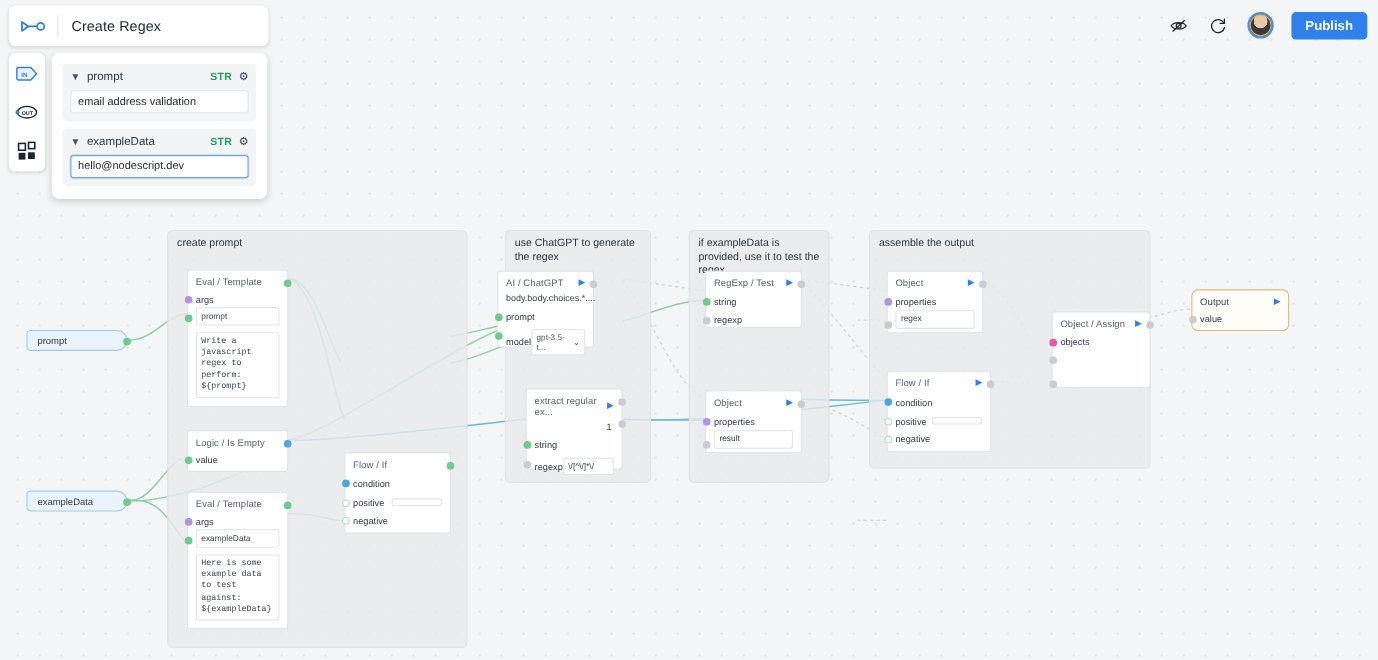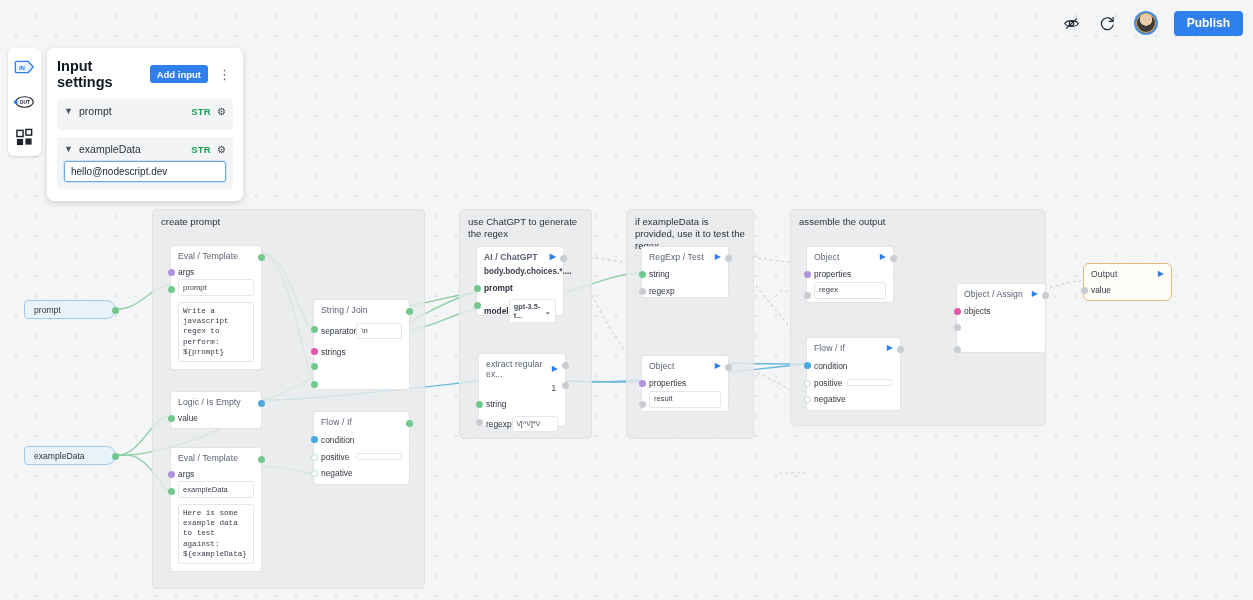--- a/index.html
+++ b/index.html
@@ -223,37 +223,20 @@
     </div>
     <span class="port green l" style="top:40px;"></span>
     <div class="pad">
       <div class="txtbox">prompt</div>
     </div>
     <div class="pad">
       <div class="txtbox tall">Write a javascript regex to perform: ${prompt}</div>
     </div>
   </div>
 
-  <div class="node" style="left:313px;top:299px;width:97px;height:91px;">
-    <div class="node-head">
-      <span class="node-title">String / Join</span>
-    </div>
-    <span class="port green r" style="top:8px;"></span>
-    <div class="row" style="padding-top:5px;">
-      <span class="port green l" style="top:8px;"></span>
-      <span class="row-label">separator</span>
-      <span class="txtbox sm">\n</span>
-    </div>
-    <div class="row" style="padding-top:5px;">
-      <span class="port pink l" style="top:6px;"></span>
-      <span class="row-label">strings</span>
-    </div>
-    <span class="port green l" style="top:63px;"></span>
-    <span class="port green l" style="top:81px;"></span>
-  </div>
 
   <div class="node" style="left:170px;top:391px;width:92px;height:38px;">
     <div class="node-head">
       <span class="node-title">Logic / Is Empty</span>
     </div>
     <span class="port blue r" style="top:8px;"></span>
     <div class="row">
       <span class="port green l" style="top:5px;"></span>
       <span class="row-label">value</span>
     </div>
@@ -290,21 +273,21 @@
       <span class="port hollow l" style="top:6px;"></span>
       <span class="row-label">positive</span>
       <span class="txtbox mini"></span>
     </div>
     <div class="row" style="padding-top:4px;">
       <span class="port hollow l" style="top:6px;"></span>
       <span class="row-label">negative</span>
     </div>
   </div>
 
-  <div class="node" style="left:476px;top:246px;width:88px;height:70px;font-weight:bold;">
+  <div class="node" style="left:452px;top:246px;width:88px;height:70px;">
     <div class="node-head">
       <span class="node-title">AI / ChatGPT</span>
       <span class="play">▶</span>
     </div>
     <span class="port grey r" style="top:8px;"></span>
     <div class="nodeline">body.body.choices.*....</div>
     <div class="row">
       <span class="port green l" style="top:5px;"></span>
       <span class="row-label">prompt</span>
     </div>
@@ -424,20 +407,31 @@
     <div class="node-head">
       <span class="node-title">Output</span>
       <span class="play">▶</span>
     </div>
     <div class="row">
       <span class="port grey l" style="top:5px;"></span>
       <span class="row-label">value</span>
     </div>
   </div>
 
+  <div class="topbar">
+    <div class="logo-wrap">
+      <svg width="24" height="12" viewBox="0 0 24 12">
+        <path d="M2 2 L8 6 L2 10 Z" fill="none" stroke="#2f80ed" stroke-width="1.6" stroke-linejoin="round"></path>
+        <line x1="8" y1="6" x2="16" y2="6" stroke="#2f80ed" stroke-width="1.6"></line>
+        <circle cx="19" cy="6" r="3.2" fill="none" stroke="#2f80ed" stroke-width="1.6"></circle>
+      </svg>
+    </div>
+    <div class="topbar-sep"></div>
+    <div class="doc-title">Create Regex</div>
+  </div>
 
   <div class="topright">
     <span class="ticon">
       <svg width="17" height="17" viewBox="0 0 20 20">
         <path d="M2 10 C5 5.5 15 5.5 18 10 C15 14.5 5 14.5 2 10 Z" fill="none" stroke="#1d2430" stroke-width="1.3"></path>
         <circle cx="10" cy="10" r="2.6" fill="none" stroke="#1d2430" stroke-width="1.3"></circle>
         <line x1="3.5" y1="16" x2="16.5" y2="4" stroke="#1d2430" stroke-width="1.4"></line>
       </svg>
     </span>
     <span class="ticon">
@@ -468,33 +462,29 @@
       <svg width="19" height="19" viewBox="0 0 20 20">
         <rect x="2" y="2.5" width="6.5" height="6.5" fill="none" stroke="#1d2430" stroke-width="1.5"></rect>
         <rect x="11.5" y="1.5" width="6" height="6" fill="none" stroke="#1d2430" stroke-width="1.5"></rect>
         <rect x="2" y="11.5" width="6.5" height="6.5" fill="#1d2430"></rect>
         <rect x="11" y="11" width="6.5" height="6.5" fill="#1d2430"></rect>
       </svg>
     </span>
   </div>
 
   <div class="panel">
-    <div class="panel-head">
-      <span class="panel-title">Input settings</span>
-      <button class="add-input-btn">Add input</button>
-      <span class="kebab">⋮</span>
-    </div>
 
     <div class="field-block">
       <div class="field-row">
         <span class="chev">▼</span>
         <span class="field-name">prompt</span>
         <span class="field-type">STR</span>
         <span class="gear">⚙</span>
       </div>
+      <input class="field-input" value="email address validation" style="">
     </div>
 
     <div class="field-block" style="margin-bottom:0;">
       <div class="field-row">
         <span class="chev">▼</span>
         <span class="field-name">exampleData</span>
         <span class="field-type">STR</span>
         <span class="gear">⚙</span>
       </div>
       <input class="field-input focused" value="hello@nodescript.dev" style="">

